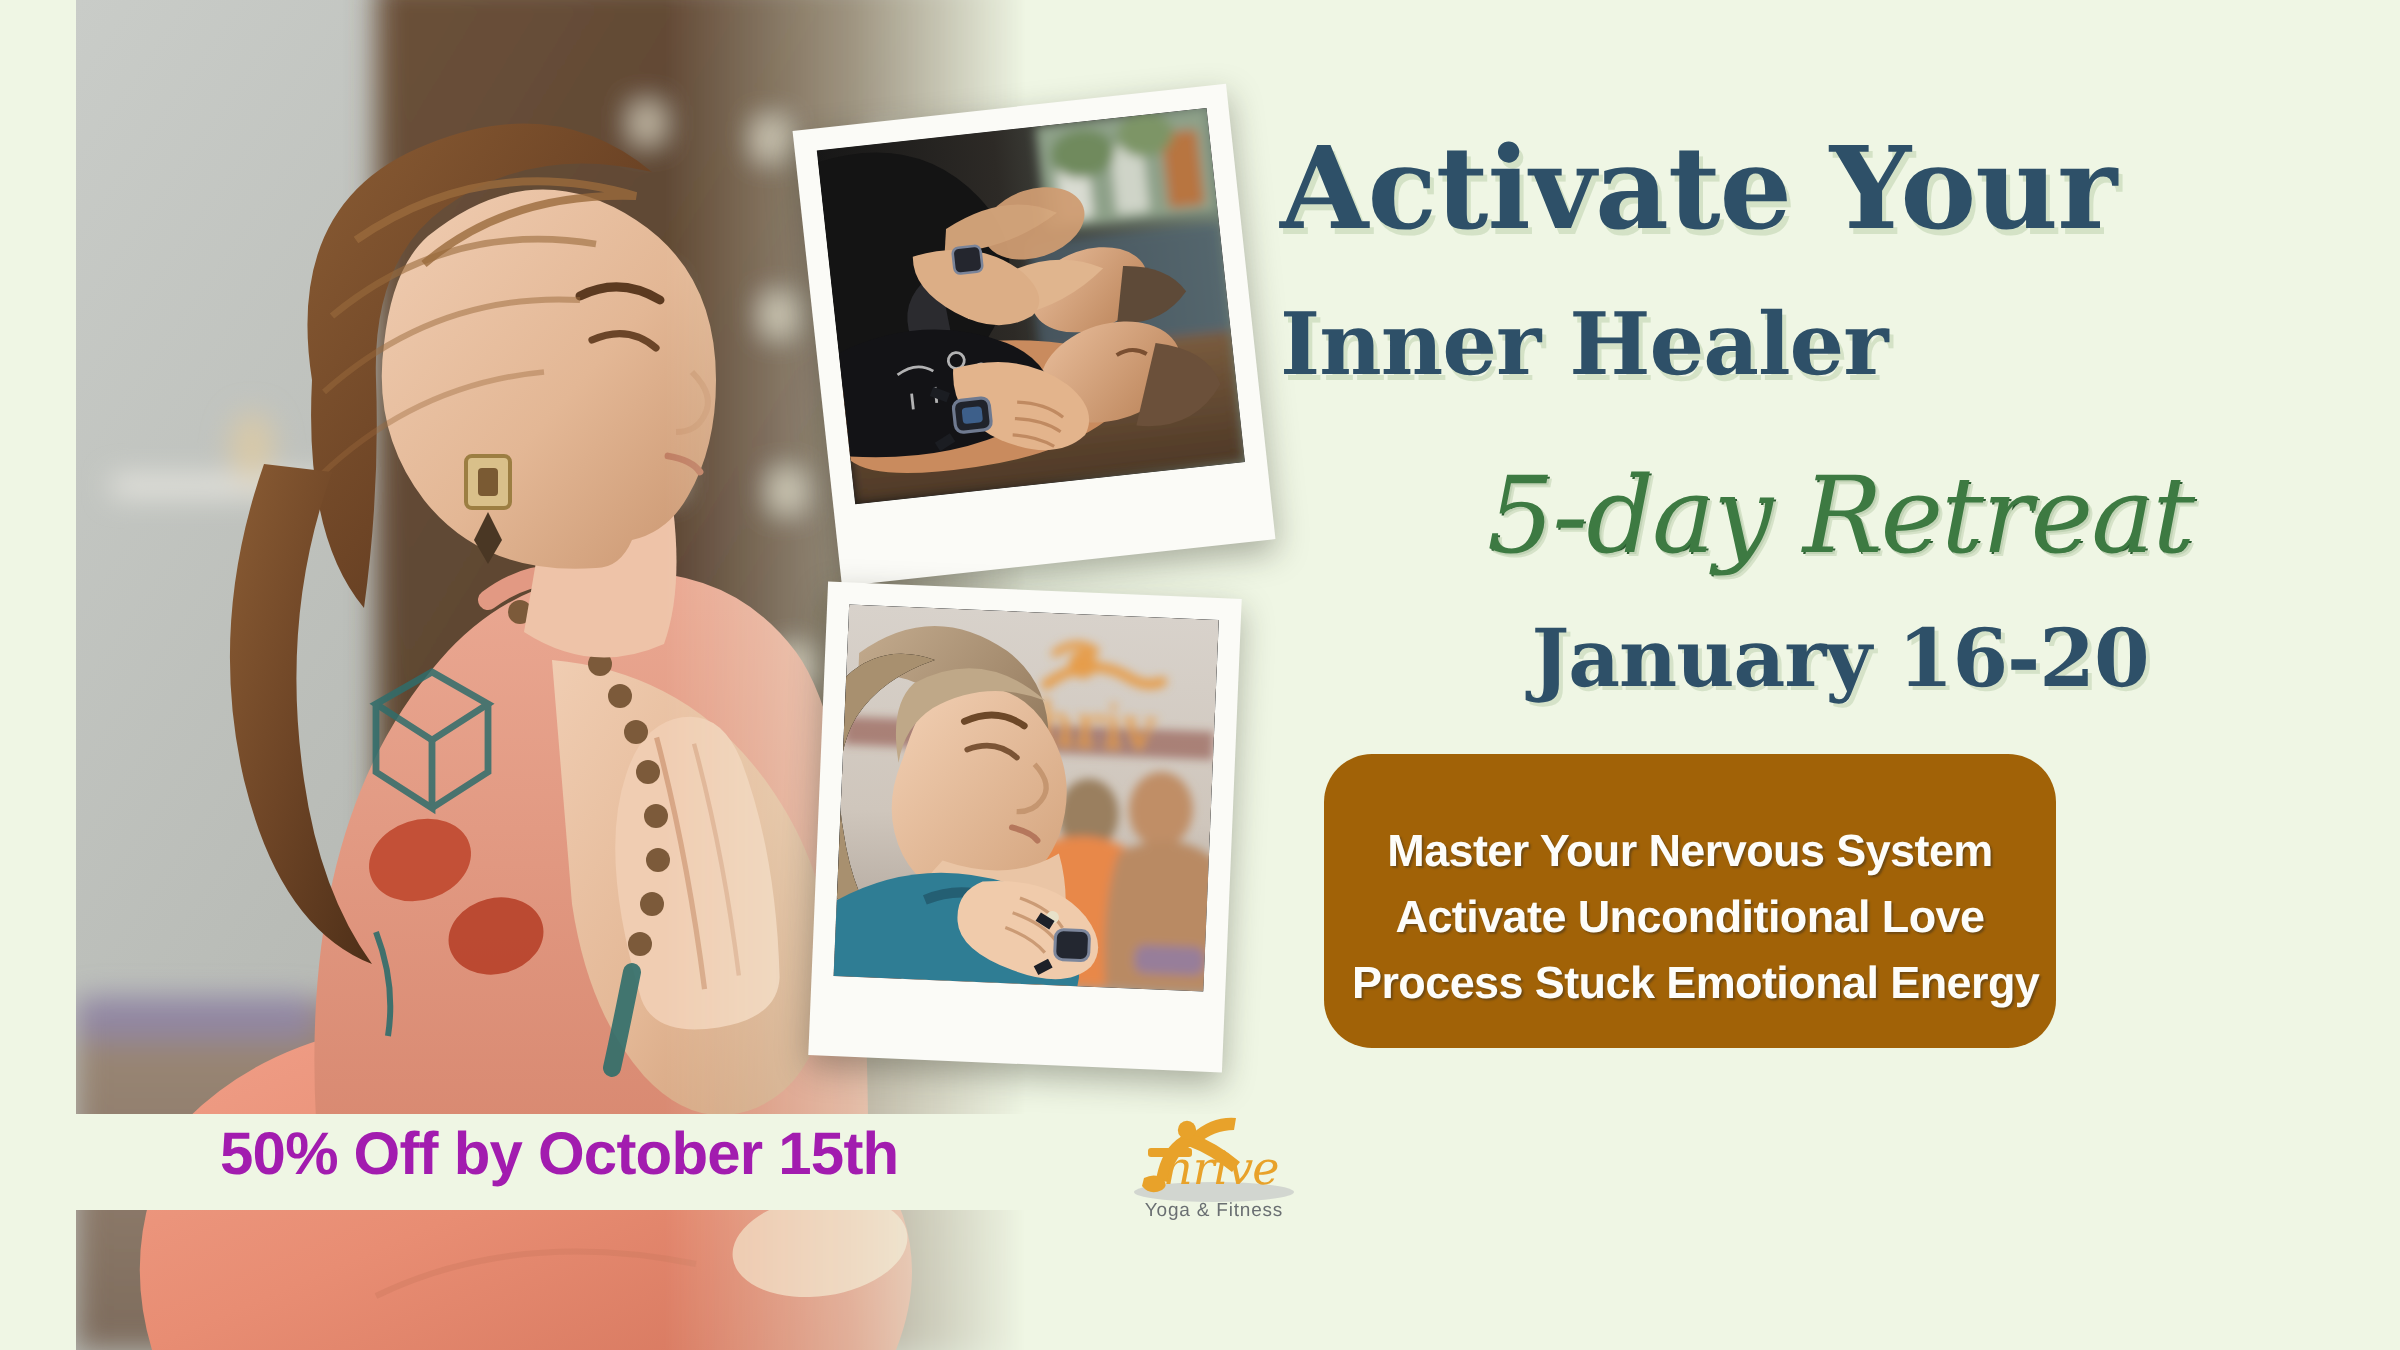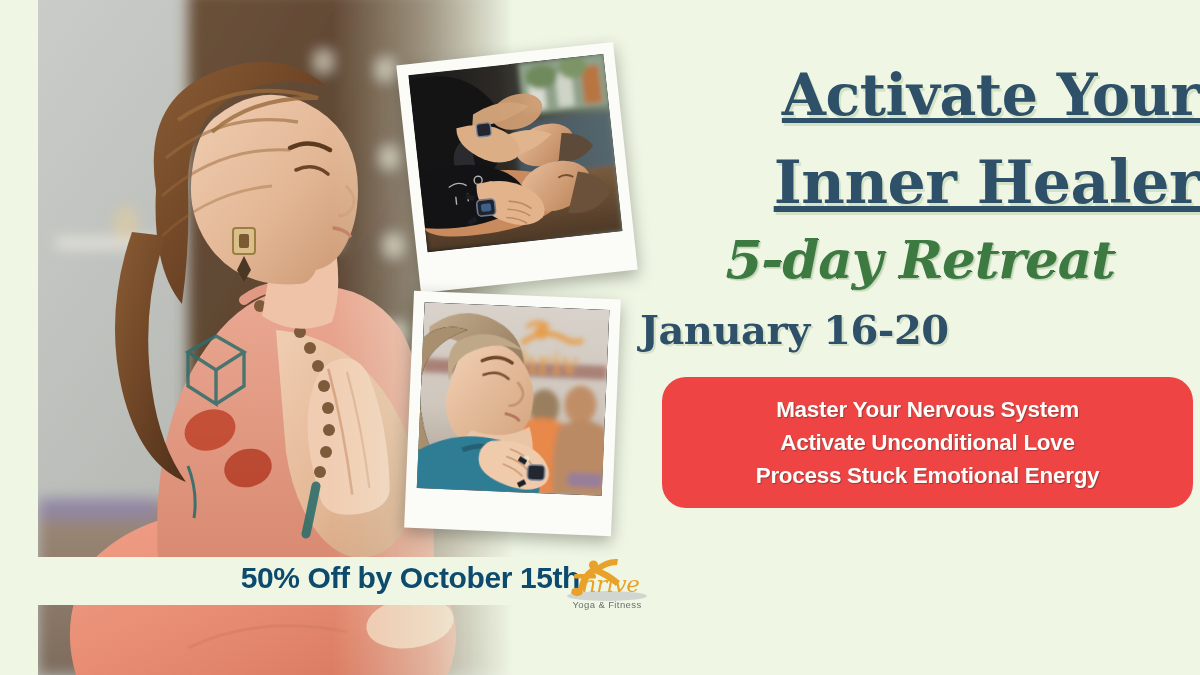--- a/index.html
+++ b/index.html
@@ -39,56 +39,55 @@
   #polaroid-bottom{
     left:409px;top:295px;width:185px;height:186px;
     transform:rotate(2.4deg);
   }
 
   
   .right-col{
     position:absolute;left:640px;top:0;width:560px;height:675px;
   }
   .headline{
-    position:absolute;left:0;width:560px;text-align:right;
+    position:absolute;left:0;width:560px;text-align:left;
     font-family:"DejaVu Serif",serif;
     font-weight:700;
     color:#2e5068;
     letter-spacing:-.5px;
     text-shadow:2px 3px 0 rgba(210,224,196,.95);
     line-height:1;
-    text-decoration:underline;
   }
   #headline-1{top:66px;font-size:57px;}
-  #headline-2{top:152px;font-size:60px;}
+  #headline-2{top:152px;font-size:43px;}
 
   #script-line{
     position:absolute;left:0;top:228px;width:560px;text-align:center;
     font-family:"DejaVu Serif",serif;
-    font-style:italic;font-weight:700;
+    font-style:italic;font-weight:400;
     font-size:53px;
     color:#3d7a42;
     text-shadow:2px 2px 0 rgba(210,224,196,.9), 1px 1px 0 #2b5c30;
     letter-spacing:-1px;
   }
   #date-line{
-    position:absolute;left:0;top:306px;width:560px;
+    position:absolute;left:0;top:306px;width:560px;text-align:center;
     font-family:"DejaVu Serif",serif;
     font-weight:700;font-size:40px;
     color:#2e5068;
     text-shadow:2px 2px 0 rgba(210,224,196,.9);
     letter-spacing:-.5px;
   }
 
   
   #benefits-box{
-    position:absolute;left:22px;top:377px;width:531px;
-    background:#ef4444;
+    position:absolute;left:22px;top:377px;width:366px;
+    background:#a16207;
     border-radius:24px;
-    padding:16px 14px 16px 14px;
+    padding:32px 14px 16px 14px;
     box-sizing:border-box;
   }
   .benefit-line{
     text-align:center;color:#fdfdfa;
     font-family:"Liberation Sans",sans-serif;
     font-weight:700;font-size:22.5px;
     line-height:33px;
     letter-spacing:-.3px;
     text-shadow:1px 1px 1px rgba(20,30,40,.35);
     white-space:nowrap;
@@ -104,24 +103,24 @@
     text-shadow:1px 1px 0 rgba(215,230,200,.8);
   }
 
   
   #offer-banner{
     position:absolute;left:0;top:557px;width:1200px;height:48px;
     background:#eff6e4;
   }
   #offer-text{
     position:absolute;left:110px;top:561px;width:470px;
-    text-align:right;
+    text-align:left;
     font-family:"Liberation Sans",sans-serif;
     font-weight:700;font-size:30px;
-    color:#0c4a6e;
+    color:#a21caf;
     letter-spacing:-.4px;
   }
 
   
   #logo{
     position:absolute;left:552px;top:556px;width:110px;height:58px;
   }
   #logo svg{display:block;width:110px;height:58px;}
 </style>
 </head>

